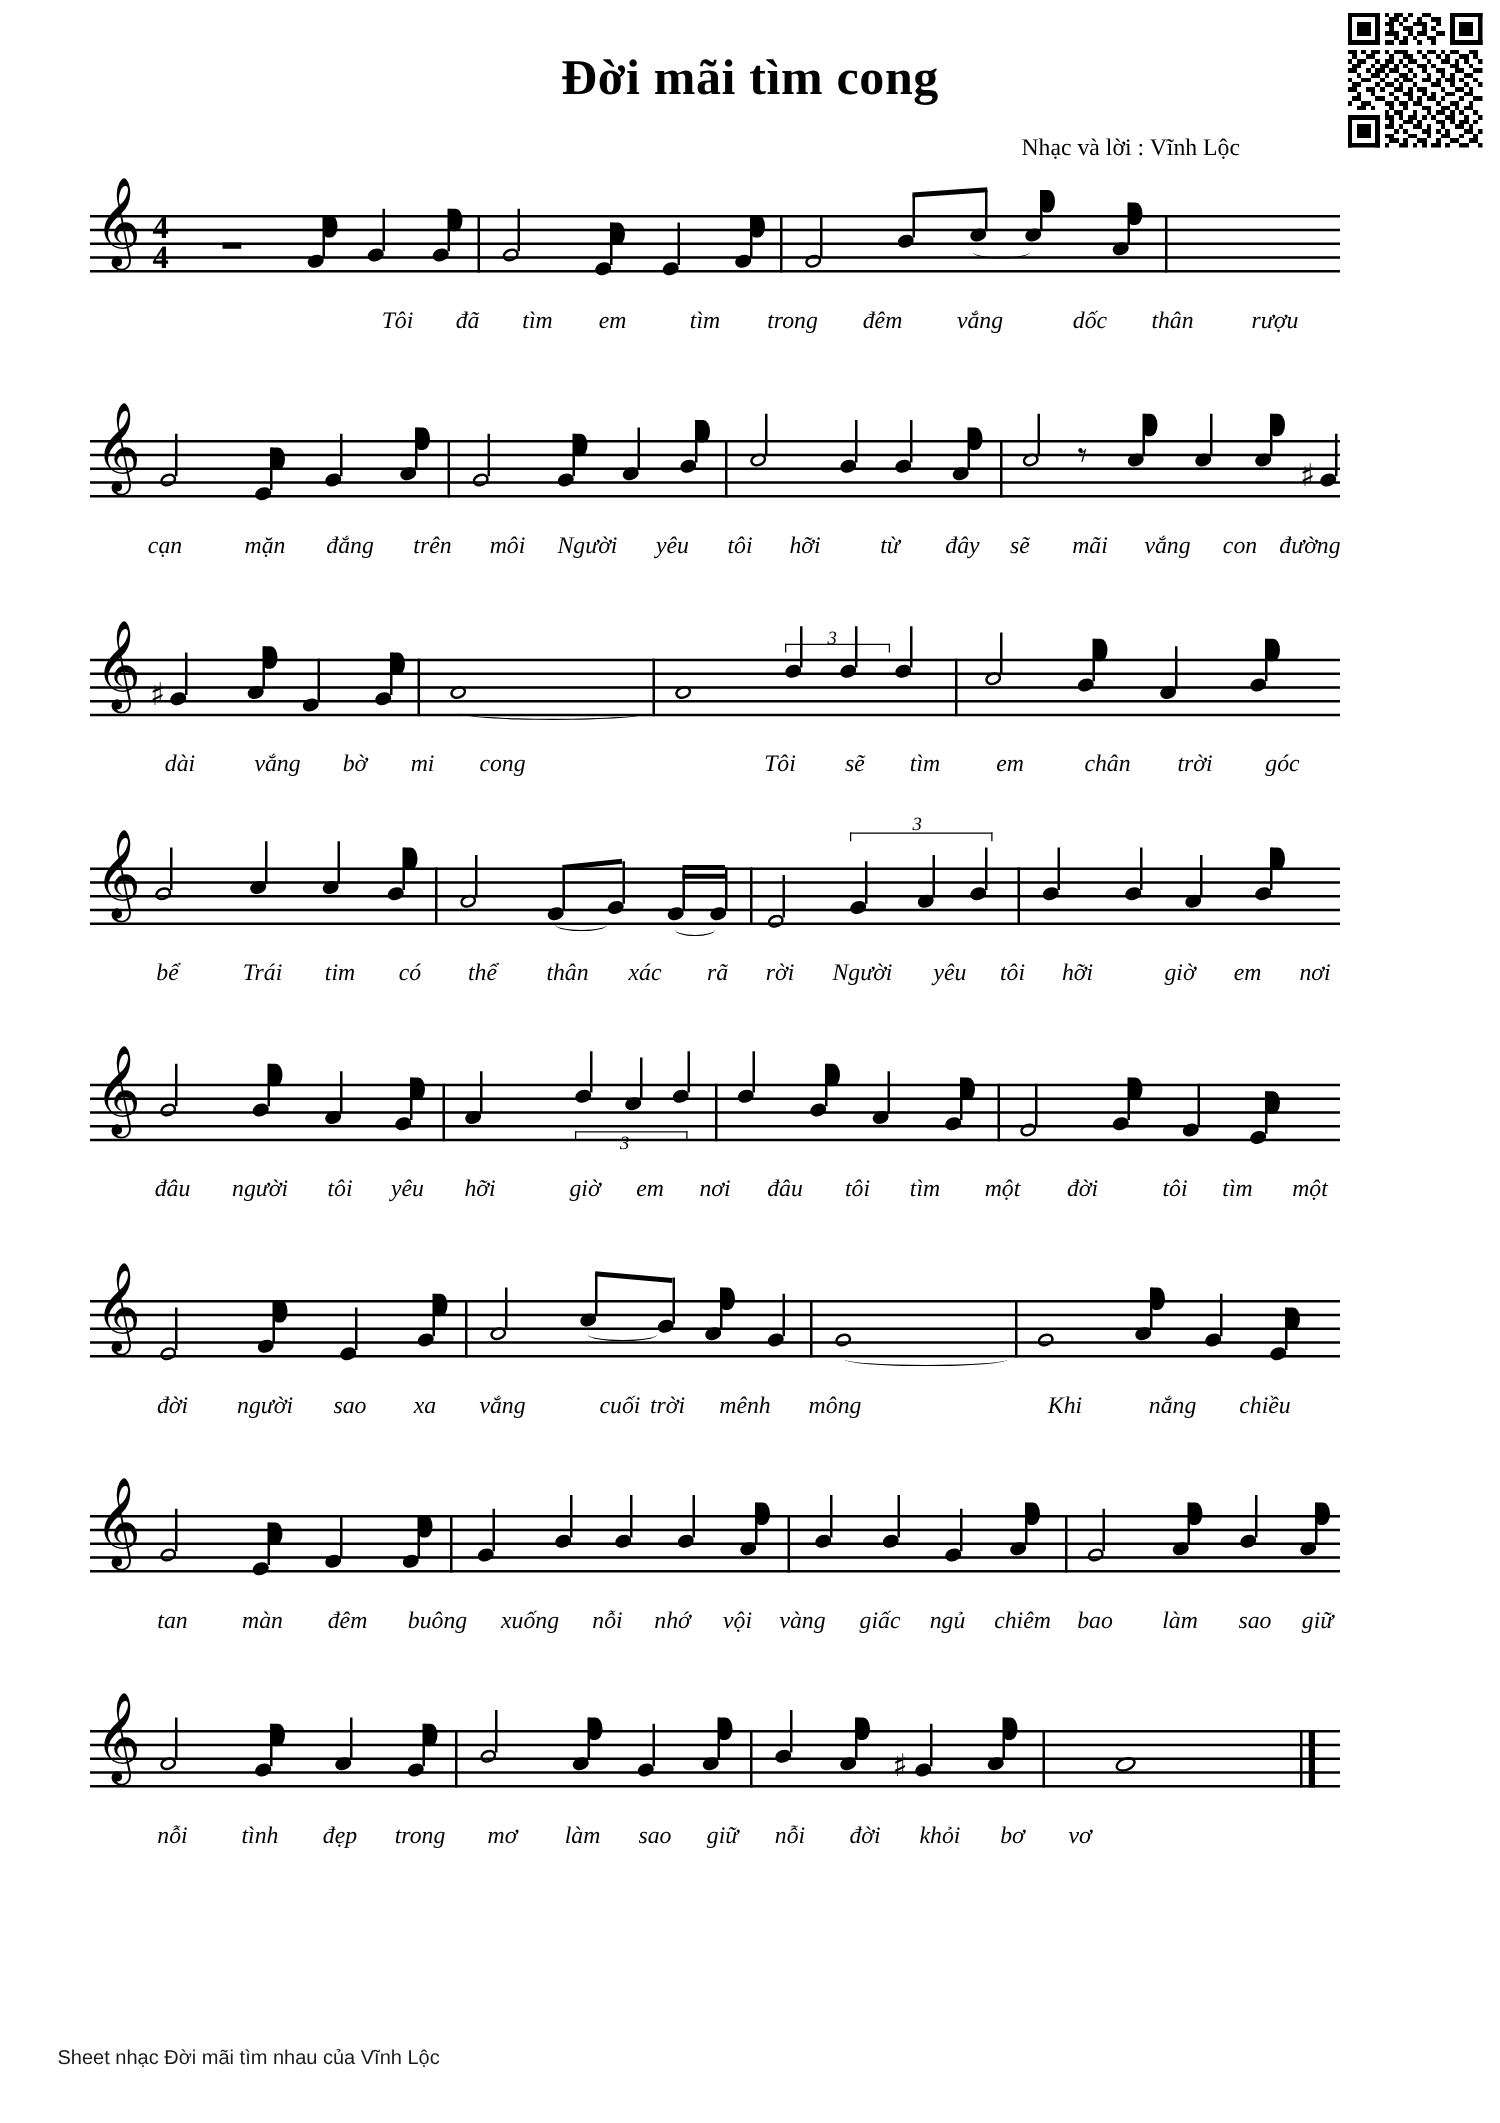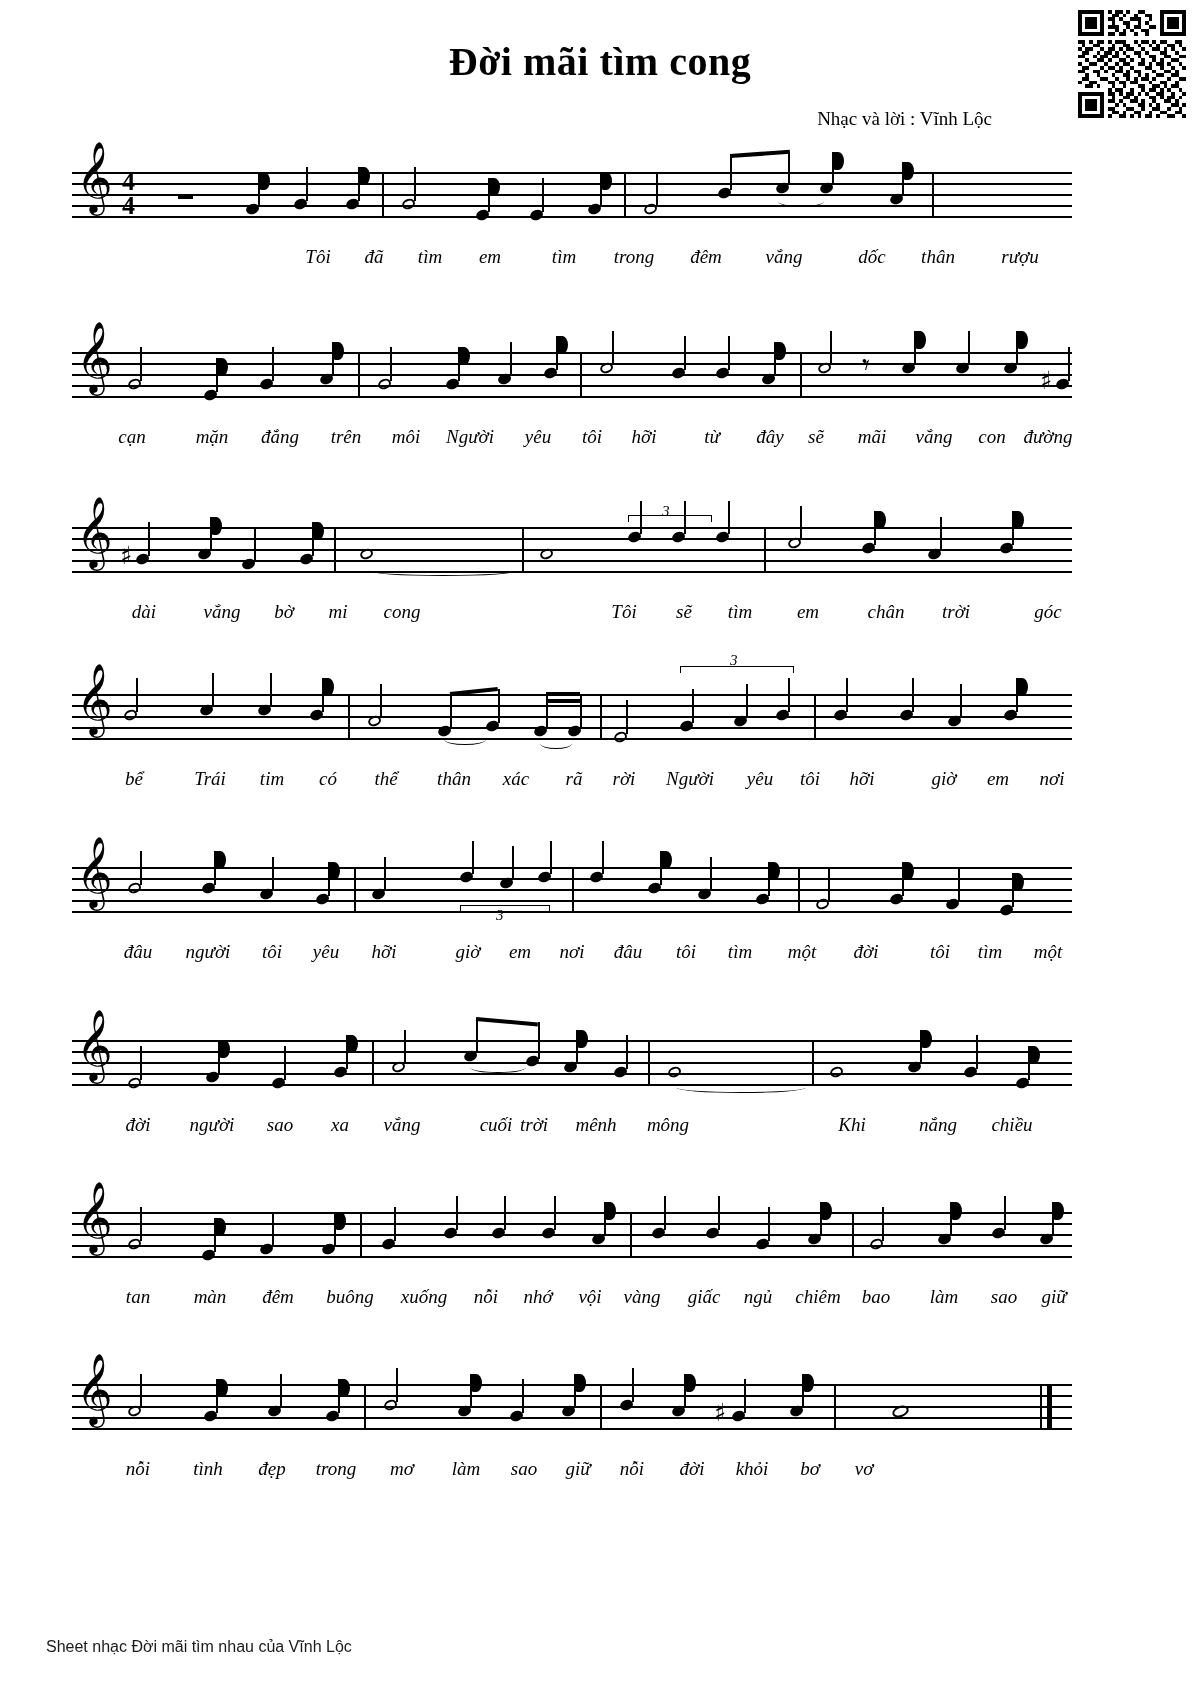--- a/index.html
+++ b/index.html
@@ -664,21 +664,21 @@
       <div class="lyric" style="left:150px">vắng</div>
       <div class="lyric" style="left:212px">bờ</div>
       <div class="lyric" style="left:266px">mi</div>
       <div class="lyric" style="left:330px">cong</div>
       <div class="lyric" style="left:552px">Tôi</div>
       <div class="lyric" style="left:612px">sẽ</div>
       <div class="lyric" style="left:668px">tìm</div>
       <div class="lyric" style="left:736px">em</div>
       <div class="lyric" style="left:814px">chân</div>
       <div class="lyric" style="left:884px">trời</div>
-      <div class="lyric" style="left:976px">góc</div>
+      <div class="lyric" style="left:954px">góc</div>
     </div>
   </div>
 
   <div class="system" style="top:672px">
     <div class="staff-wrap">
       <div class="staff">
         <div class="staff-line" style="top:0px"></div>
         <div class="staff-line" style="top:11px"></div>
         <div class="staff-line" style="top:22px"></div>
         <div class="staff-line" style="top:33px"></div>

